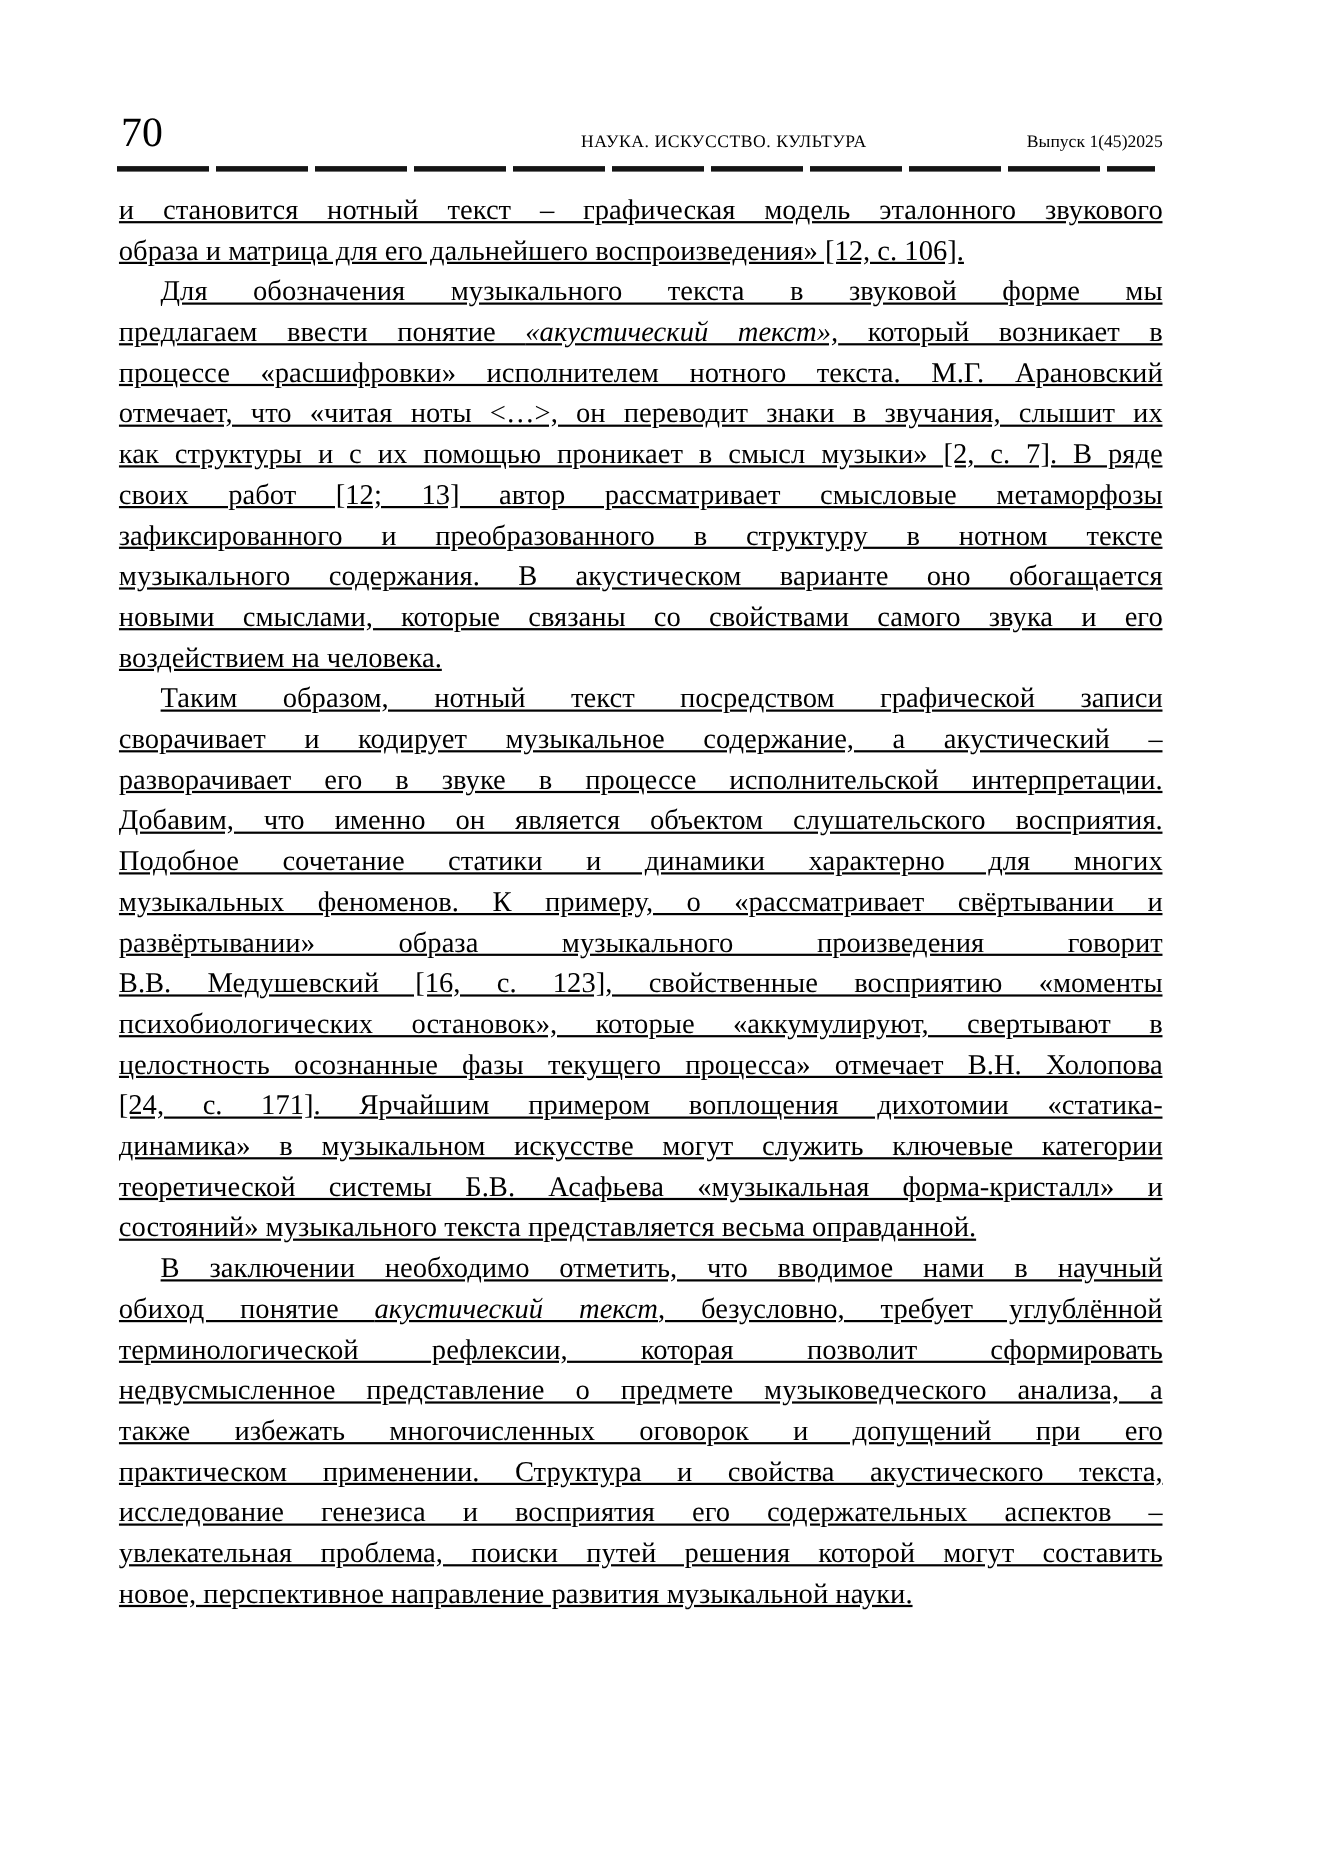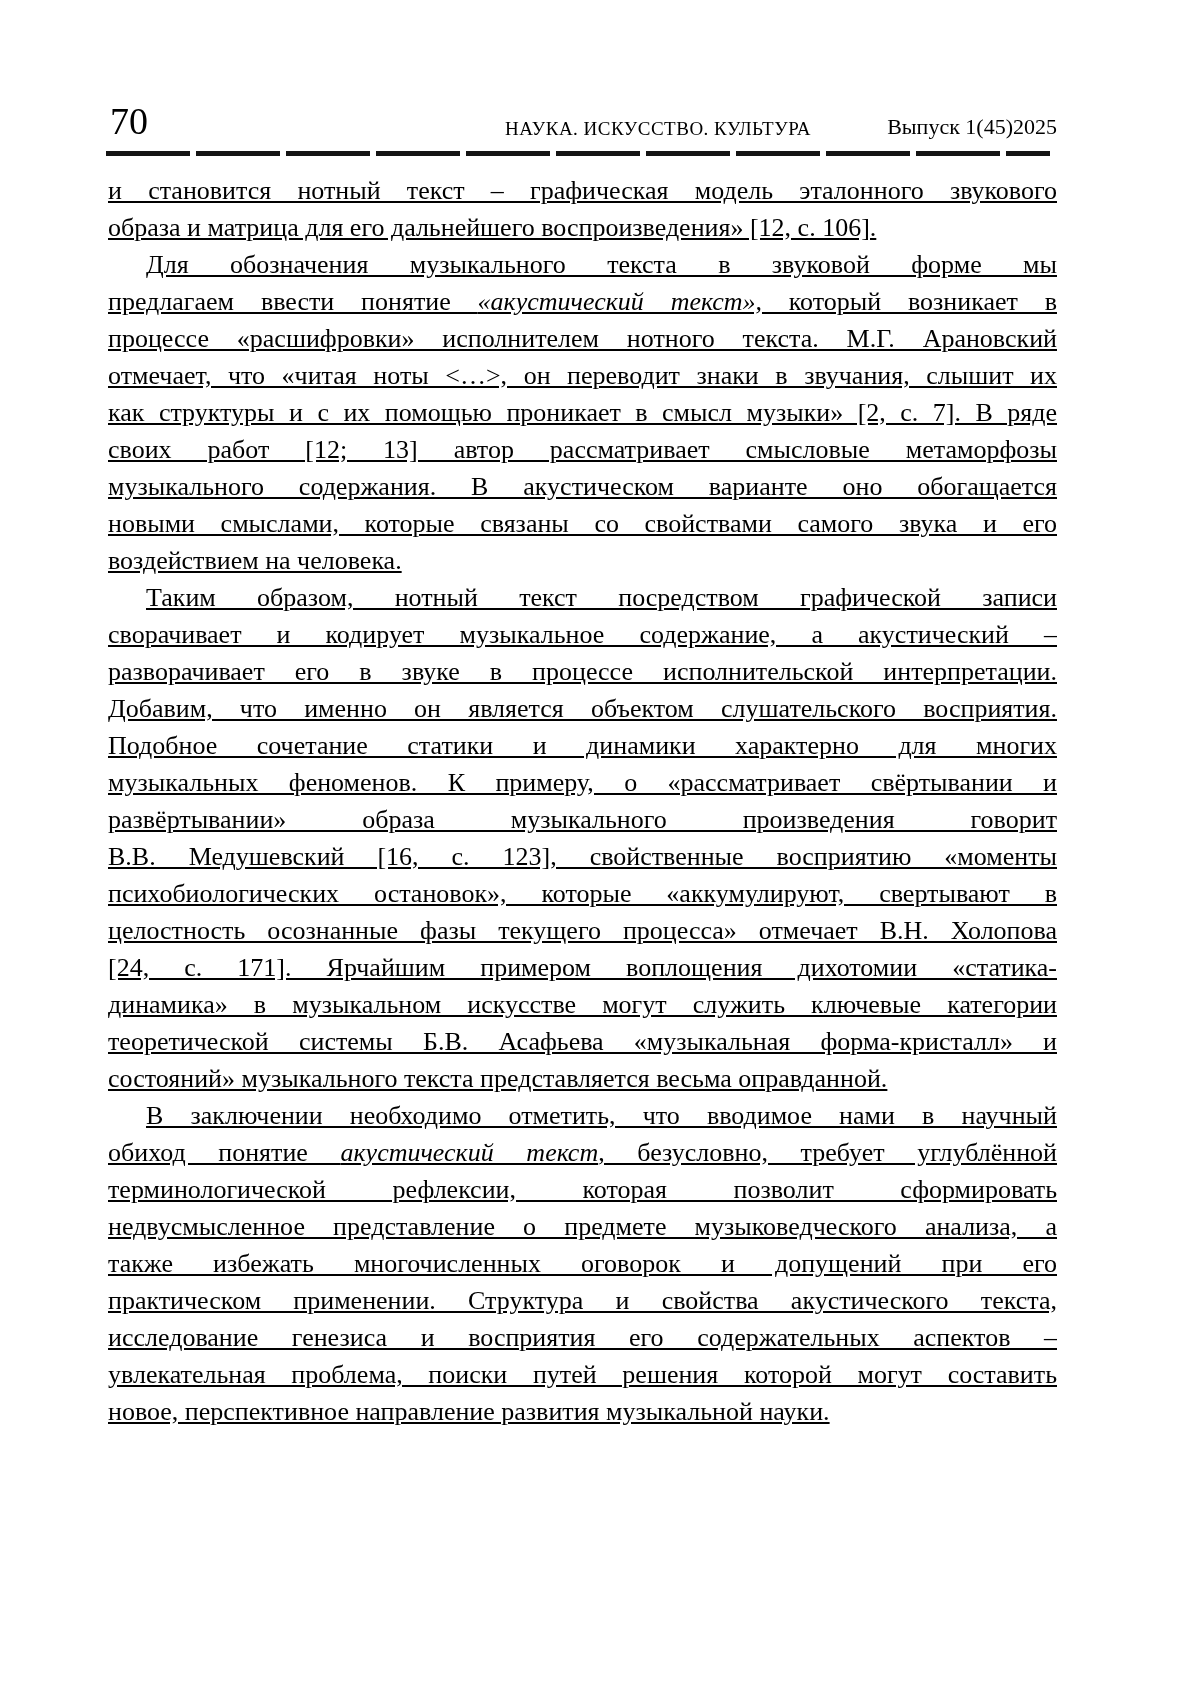--- a/index.html
+++ b/index.html
@@ -28,30 +28,30 @@
     left: 2px;
     bottom: 0;
     font-size: 38px;
     line-height: 1;
   }
   .journal-title {
     position: absolute;
     left: 550px;
     bottom: 2px;
     transform: translateX(-50%);
-    font-size: 19px;
+    font-size: 16px;
     line-height: 1;
     letter-spacing: 0.5px;
     white-space: nowrap;
   }
   .issue-label {
     position: absolute;
     right: 0;
     bottom: 2px;
-    font-size: 22px;
+    font-size: 16px;
     line-height: 1;
     white-space: nowrap;
   }
   .header-rule {
     position: absolute;
     top: 151px;
     left: 106px;
     width: 944px;
     height: 5px;
     background: repeating-linear-gradient(90deg, #141414 0px, #141414 84px, #ffffff 84px, #ffffff 90px);
@@ -98,20 +98,21 @@
 
   <div class="body-text">
       <div class="line"><span>и становится нотный текст – графическая модель эталонного звукового</span></div>
       <div class="line last"><span>образа и матрица для его дальнейшего воспроизведения» [12, с. 106].</span></div>
       <div class="line indent"><span>Для обозначения музыкального текста в звуковой форме мы</span></div>
       <div class="line"><span>предлагаем ввести понятие </span><em>«акустический текст»,</em><span> который возникает в</span></div>
       <div class="line"><span>процессе «расшифровки» исполнителем нотного текста. М.Г. Арановский</span></div>
       <div class="line"><span>отмечает, что «читая ноты &lt;…&gt;, он переводит знаки в звучания, слышит их</span></div>
       <div class="line"><span>как структуры и с их помощью проникает в смысл музыки» [2, с. 7]. В ряде</span></div>
       <div class="line"><span>своих работ [12; 13] автор рассматривает смысловые метаморфозы</span></div>
+      <div class="line"><span>зафиксированного и преобразованного в структуру в нотном тексте</span></div>
       <div class="line"><span>музыкального содержания. В акустическом варианте оно обогащается</span></div>
       <div class="line"><span>новыми смыслами, которые связаны со свойствами самого звука и его</span></div>
       <div class="line last"><span>воздействием на человека.</span></div>
       <div class="line indent"><span>Таким образом, нотный текст посредством графической записи</span></div>
       <div class="line"><span>сворачивает и кодирует музыкальное содержание, а акустический –</span></div>
       <div class="line"><span>разворачивает его в звуке в процессе исполнительской интерпретации.</span></div>
       <div class="line"><span>Добавим, что именно он является объектом слушательского восприятия.</span></div>
       <div class="line"><span>Подобное сочетание статики и динамики характерно для многих</span></div>
       <div class="line"><span>музыкальных феноменов. К примеру, о «рассматривает свёртывании и</span></div>
       <div class="line"><span>развёртывании» образа музыкального произведения говорит</span></div>

